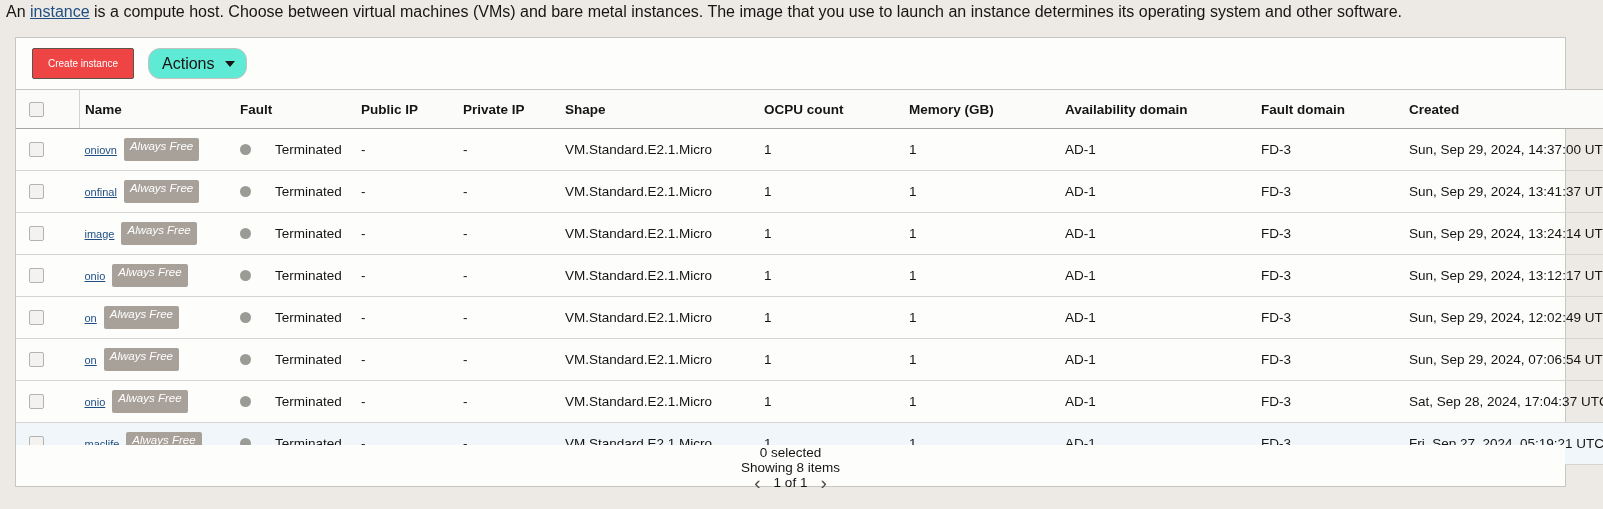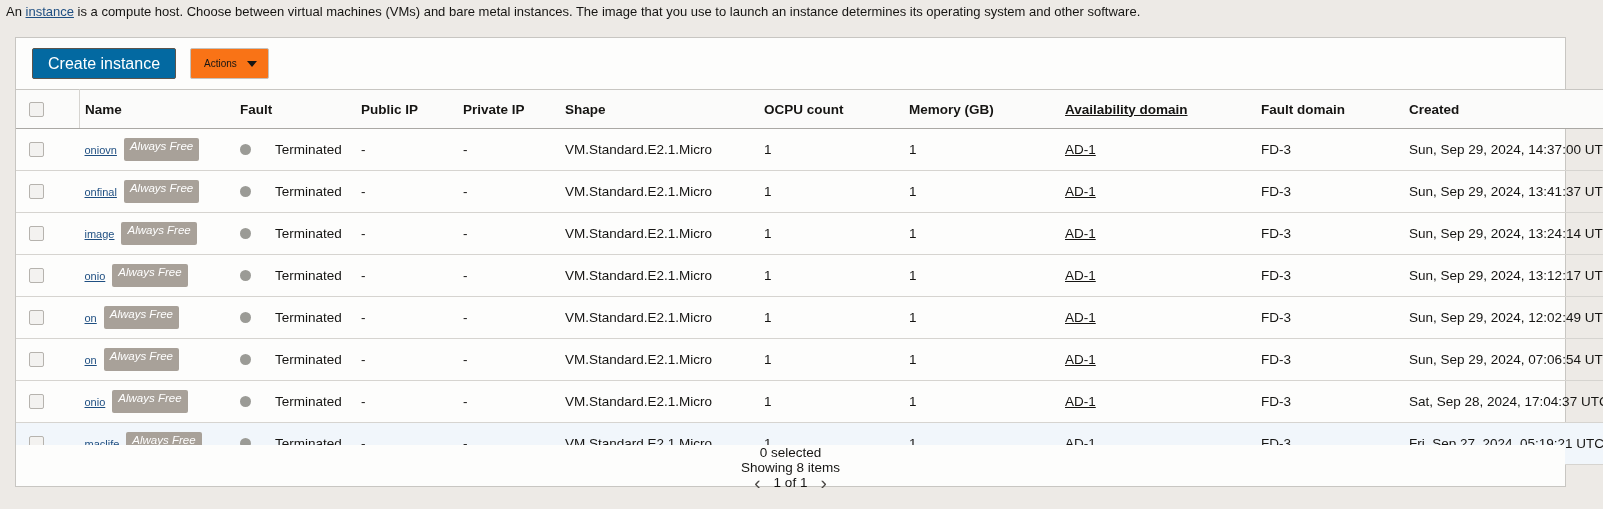--- a/index.html
+++ b/index.html
@@ -15,21 +15,21 @@
     color: #161513;
     overflow: hidden;
   }
 
   
   .intro {
     position: absolute;
     left: 6px;
     top: 3px;
     width: 1560px;
-    font-size: 13px;
+    font-size: 16px;
     line-height: 17px;
     color: #161513;
     white-space: nowrap;
   }
   .intro a {
     color: #1f4f82;
     text-decoration: underline;
   }
 
   
@@ -46,37 +46,37 @@
 
   
   .toolbar {
     height: 51px;
     display: flex;
     align-items: center;
     padding: 0 16px;
     box-sizing: border-box;
   }
   .btn-primary {
-    background: #0369a1;
+    background: #ef4444;
     color: #ffffff;
     border: 1px solid #5c544c;
     border-radius: 2px;
-    font-size: 16px;
+    font-size: 10px;
     font-family: "Liberation Sans", sans-serif;
     padding: 0 15px;
     height: 31px;
     line-height: 29px;
     cursor: pointer;
   }
   .btn-secondary {
-    background: #f97316;
+    background: #5eead4;
     color: #161513;
     border: 1px solid #c5c2bd;
-    border-radius: 2px;
-    font-size: 10px;
+    border-radius: 12px;
+    font-size: 16px;
     font-family: "Liberation Sans", sans-serif;
     height: 31px;
     padding: 0 11px 0 13px;
     margin-left: 14px;
     cursor: pointer;
     display: inline-flex;
     align-items: center;
     gap: 10px;
   }
   .caret {
@@ -125,21 +125,21 @@
 
   
   .c-check  { width: 50px;  padding-left: 13px !important; }
   .c-name   { width: 152px; padding-left: 5px !important; margin-left: 36px; }
   .c-state  { width: 107px; padding-left: 3px !important; }
   .c-pubip  { width: 88px;  padding-left: 14px !important; }
   .c-privip { width: 88px;  padding-left: 14px !important; }
   .c-shape  { width: 185px; padding-left: 14px !important; }
   .c-ocpu   { width: 131px; padding-left: 14px !important; }
   .c-mem    { width: 142px; padding-left: 14px !important; }
-  .c-ad     { width: 182px; padding-left: 14px !important; text-decoration: underline; }
+  .c-ad     { width: 182px; padding-left: 14px !important; }
   .c-fd     { width: 134px; padding-left: 14px !important; }
   .c-created{ width: 254px; padding-left: 14px !important; }
 
   .chk {
     width: 15px;
     height: 15px;
     border: 1px solid #b6b3ae;
     border-radius: 2px;
     background: #f3f2f0;
     display: inline-block;

